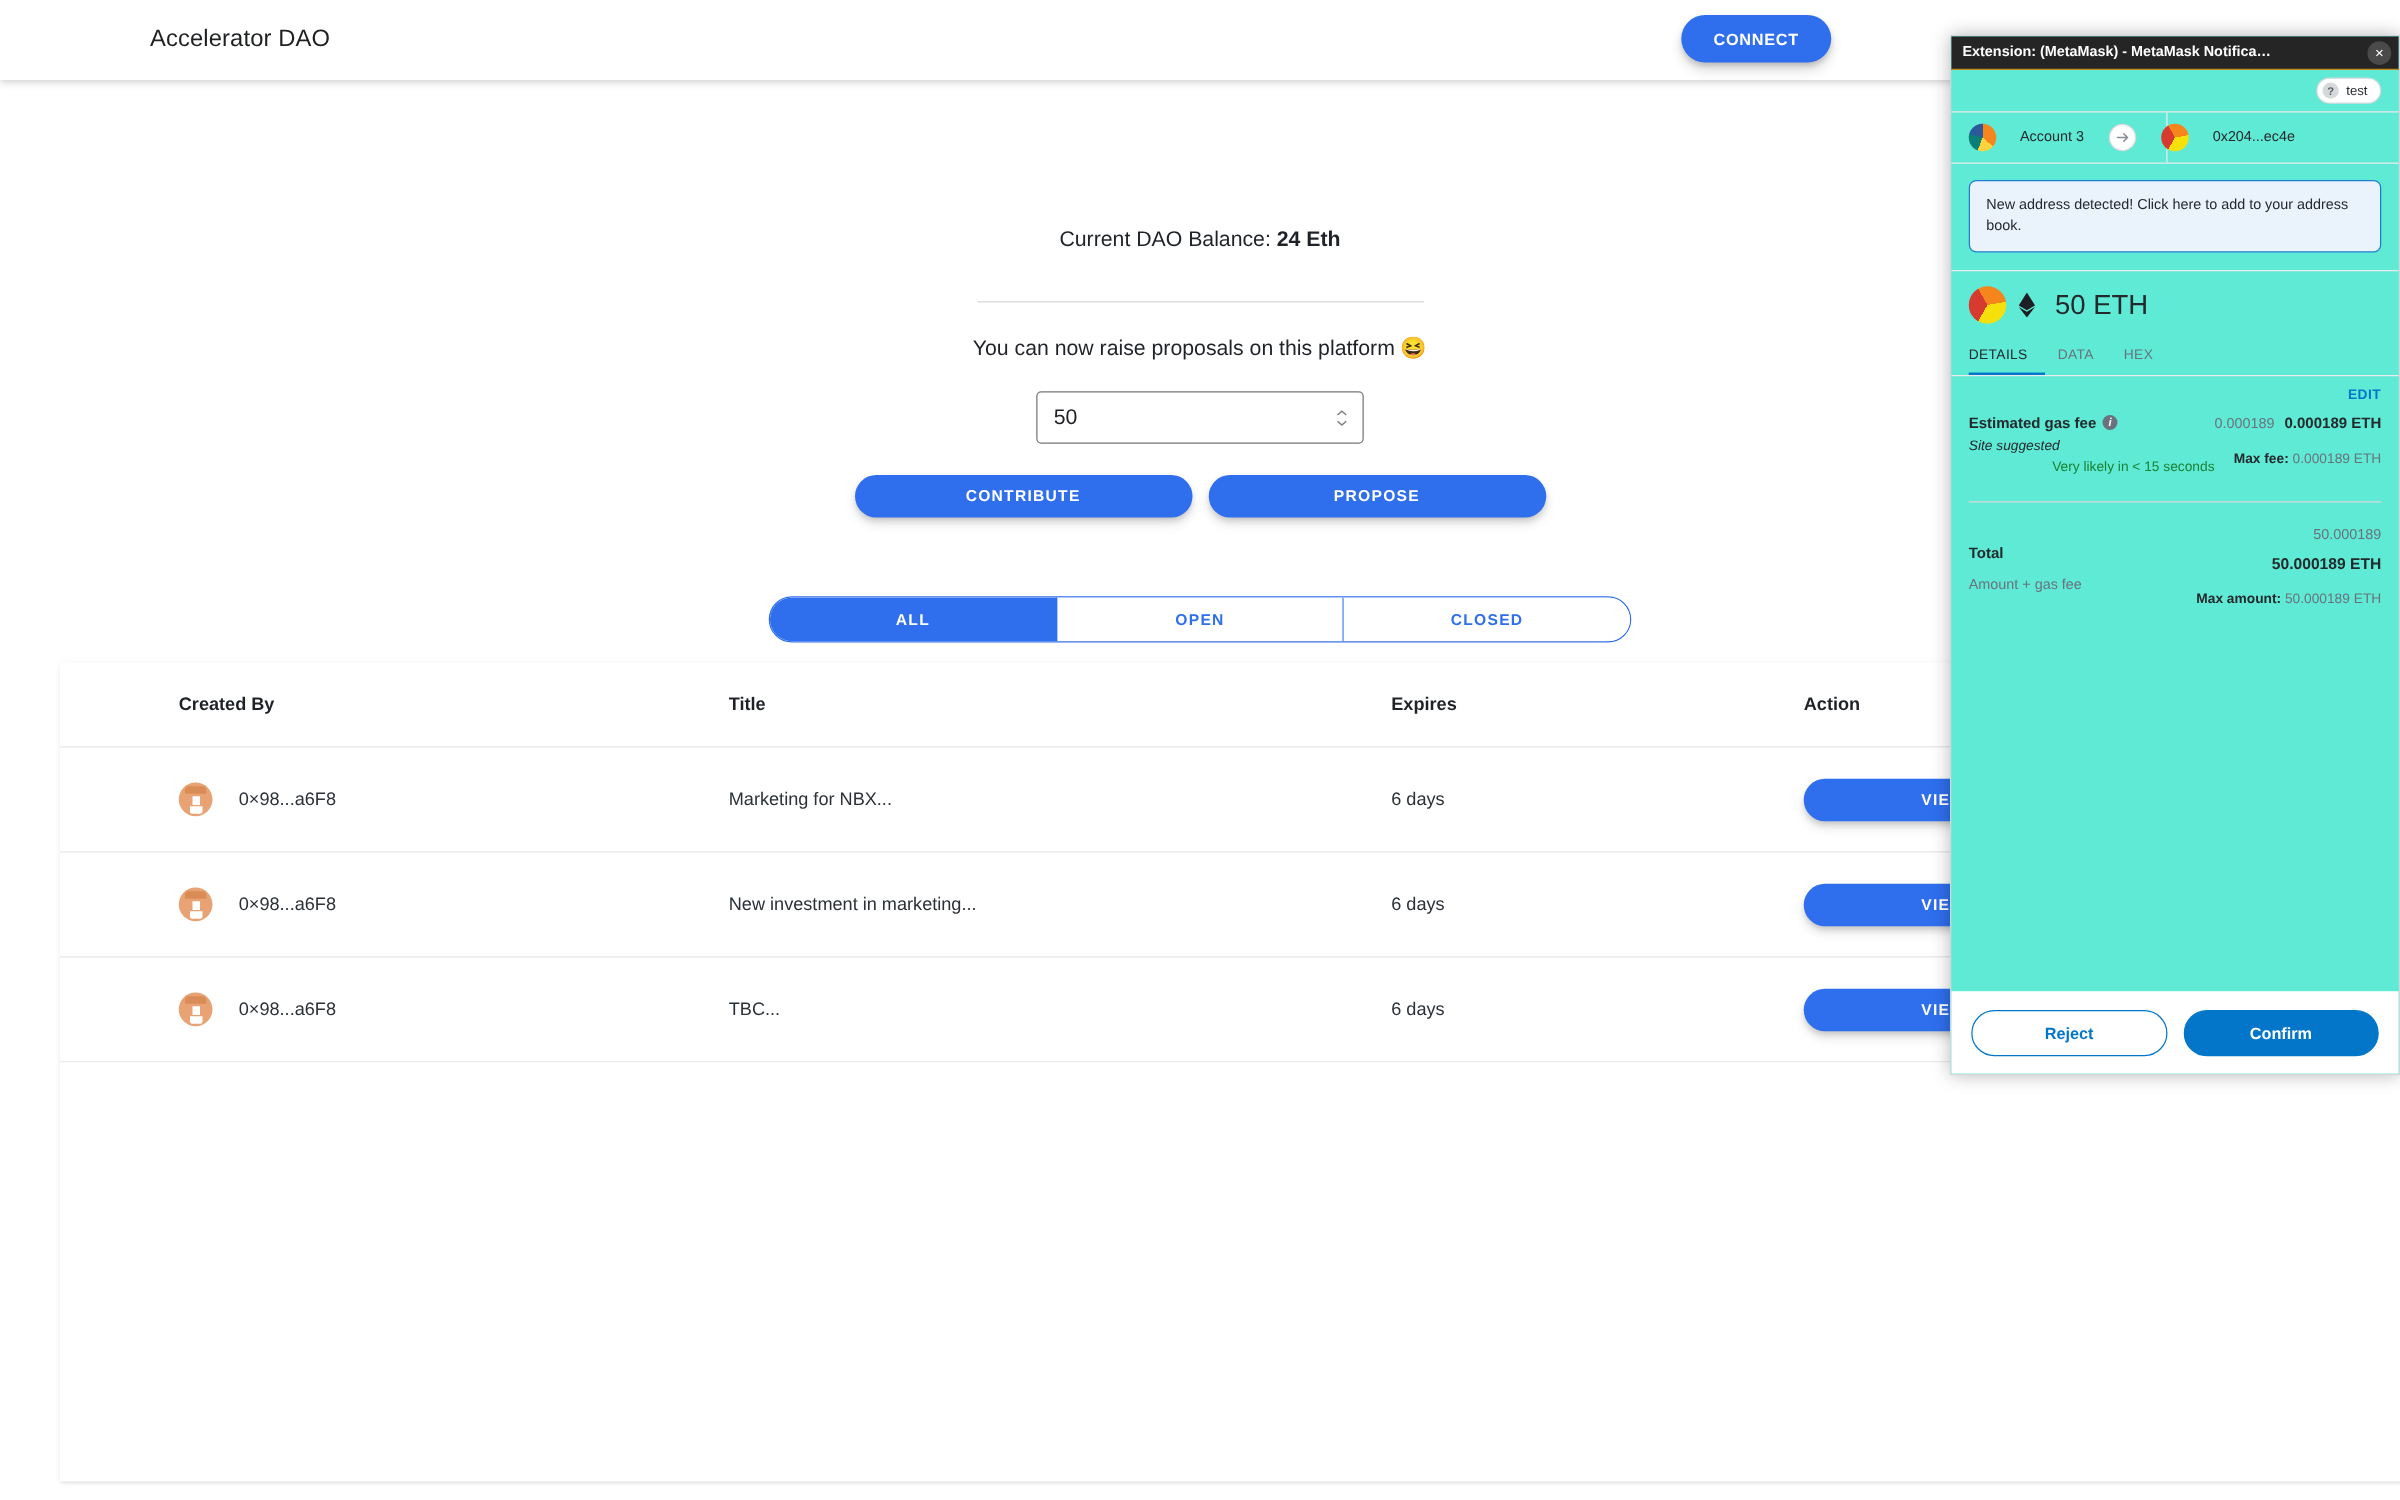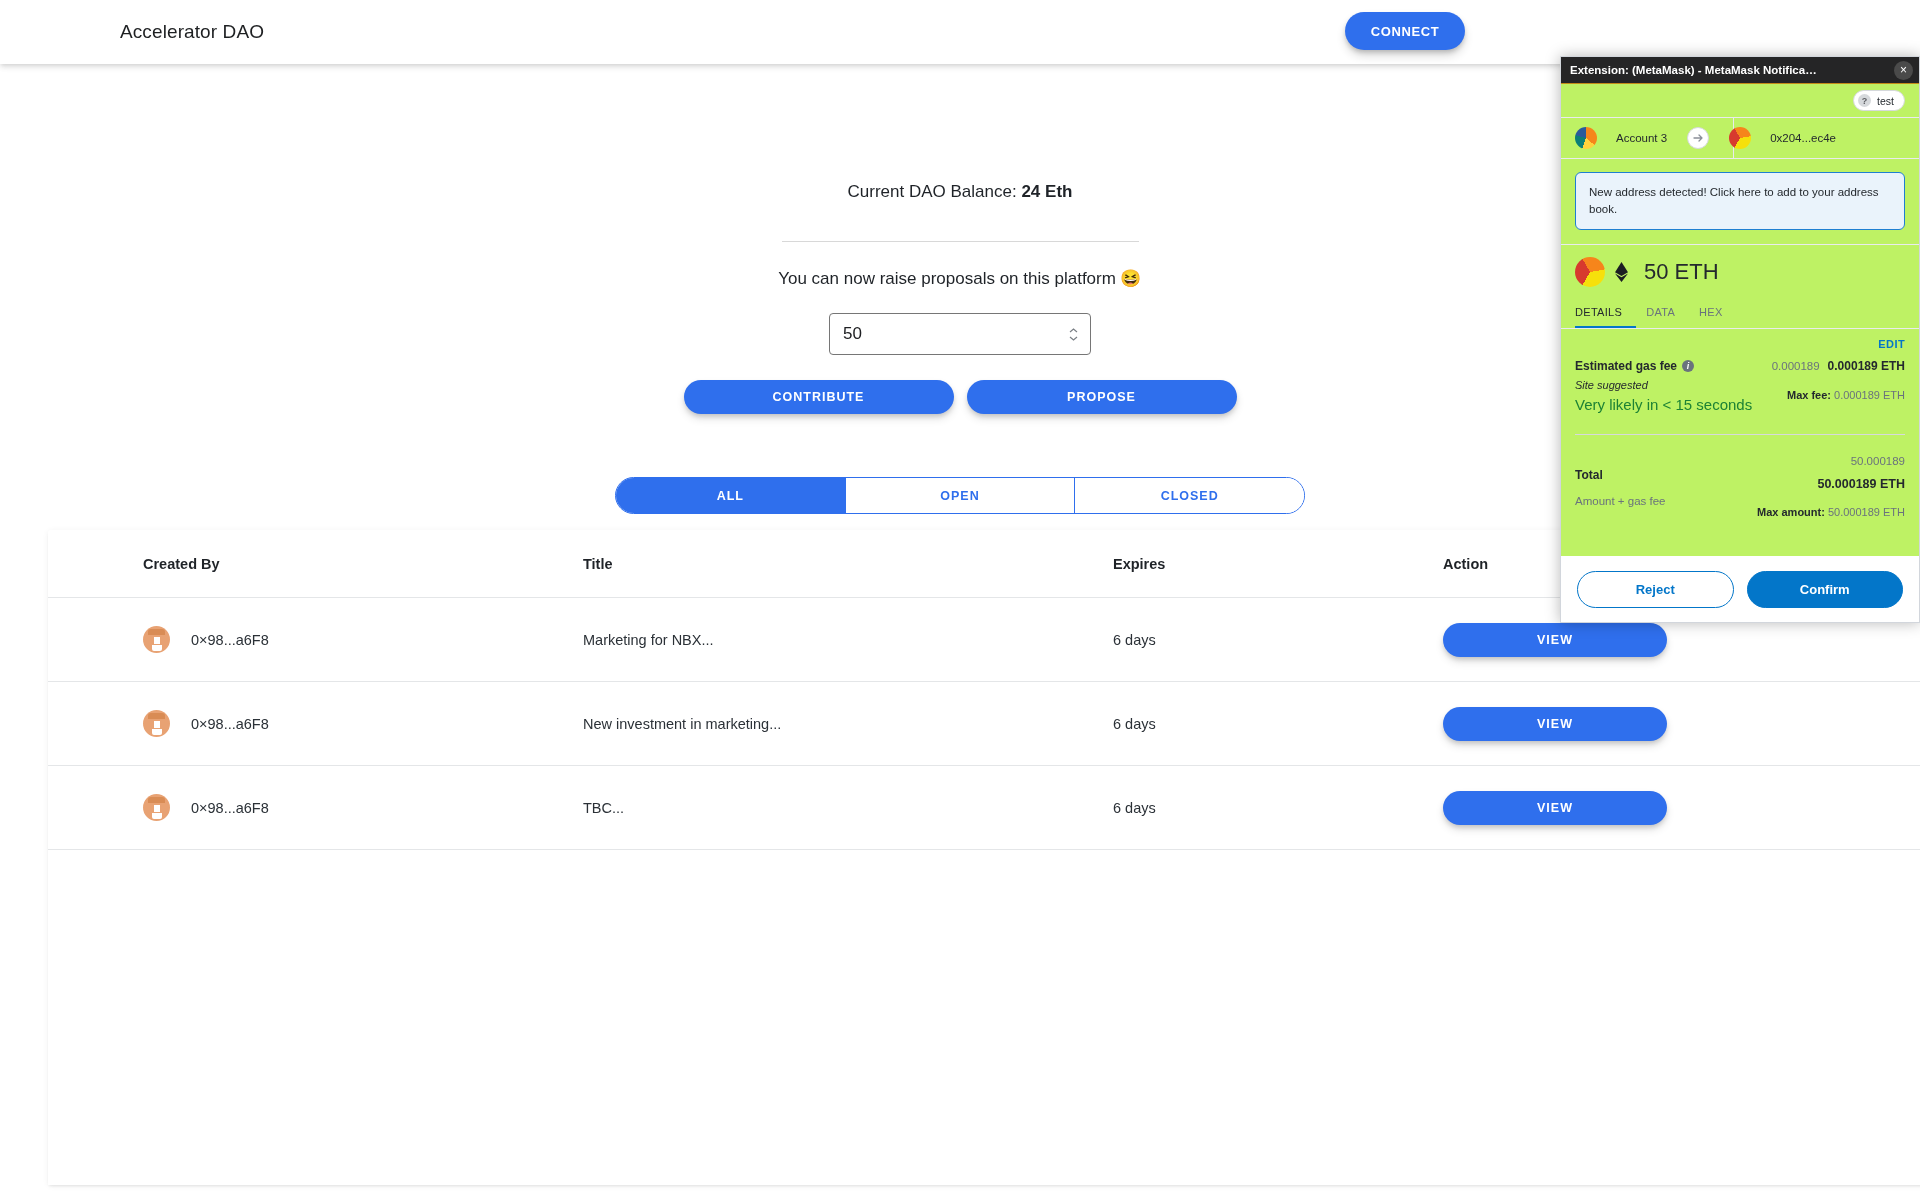--- a/index.html
+++ b/index.html
@@ -147,29 +147,28 @@
     box-shadow: 0 3px 5px -1px rgba(0,0,0,.17), 0 5px 9px 0 rgba(0,0,0,.11);
     cursor: pointer;
   }
   .table-tail {
     height: 335px; background: #ffffff;
   }
 
   
   .mm {
     position: absolute; left: 1560px; top: 28px;
-    width: 360px; height: 567px;
-    background: #bef264;
+    width: 360px; height: 832px;
+    background: #5eead4;
     border: 1px solid #d2d6dc;
     box-shadow: 0 0 14px rgba(0,0,0,.28);
     z-index: 50;
     font-size: 12px;
     color: #24292e;
     overflow: hidden;
-    margin-top: 28px;
   }
   .mm-titlebar {
     height: 27px; background: #252526; color: #ffffff;
     display: flex; align-items: center; padding: 0 6px 0 9px;
     border-bottom: 1px solid #c48b17;
   }
   .mm-titlebar .t {
     flex: 1; font-size: 11.5px; font-weight: 700;
     white-space: nowrap; overflow: hidden; text-overflow: ellipsis;
   }
@@ -262,21 +261,21 @@
     font-size: 12px; font-weight: 700; color: #24292e;
     display: flex; align-items: center; gap: 5px;
   }
   .info-i {
     width: 12px; height: 12px; border-radius: 50%; background: #6a737d;
     color: #fff; font-size: 9px; font-weight: 700;
     display: inline-flex; align-items: center; justify-content: center;
     font-style: italic;
   }
   .fee-sub { font-size: 11px; font-style: italic; color: #24292e; margin-top: 6px; }
-  .fee-speed { font-size: 15px; color: #1c8234; margin-top: 5px; }
+  .fee-speed { font-size: 11px; color: #1c8234; margin-top: 5px; text-align: right; }
   .fee-right { text-align: right; }
   .fee-amts { font-size: 11.5px; color: #6a737d; }
   .fee-amts b { color: #24292e; font-size: 12px; margin-left: 8px; }
   .fee-max { font-size: 11px; color: #6a737d; margin-top: 16px; }
   .fee-max b { color: #24292e; }
 
   .mm-hr { height: 1px; background: #d6d9dc; margin: 21px 0 0 0; }
 
   .total-block { margin-top: 20px; display: flex; }
   .total-left { flex: 1; }

